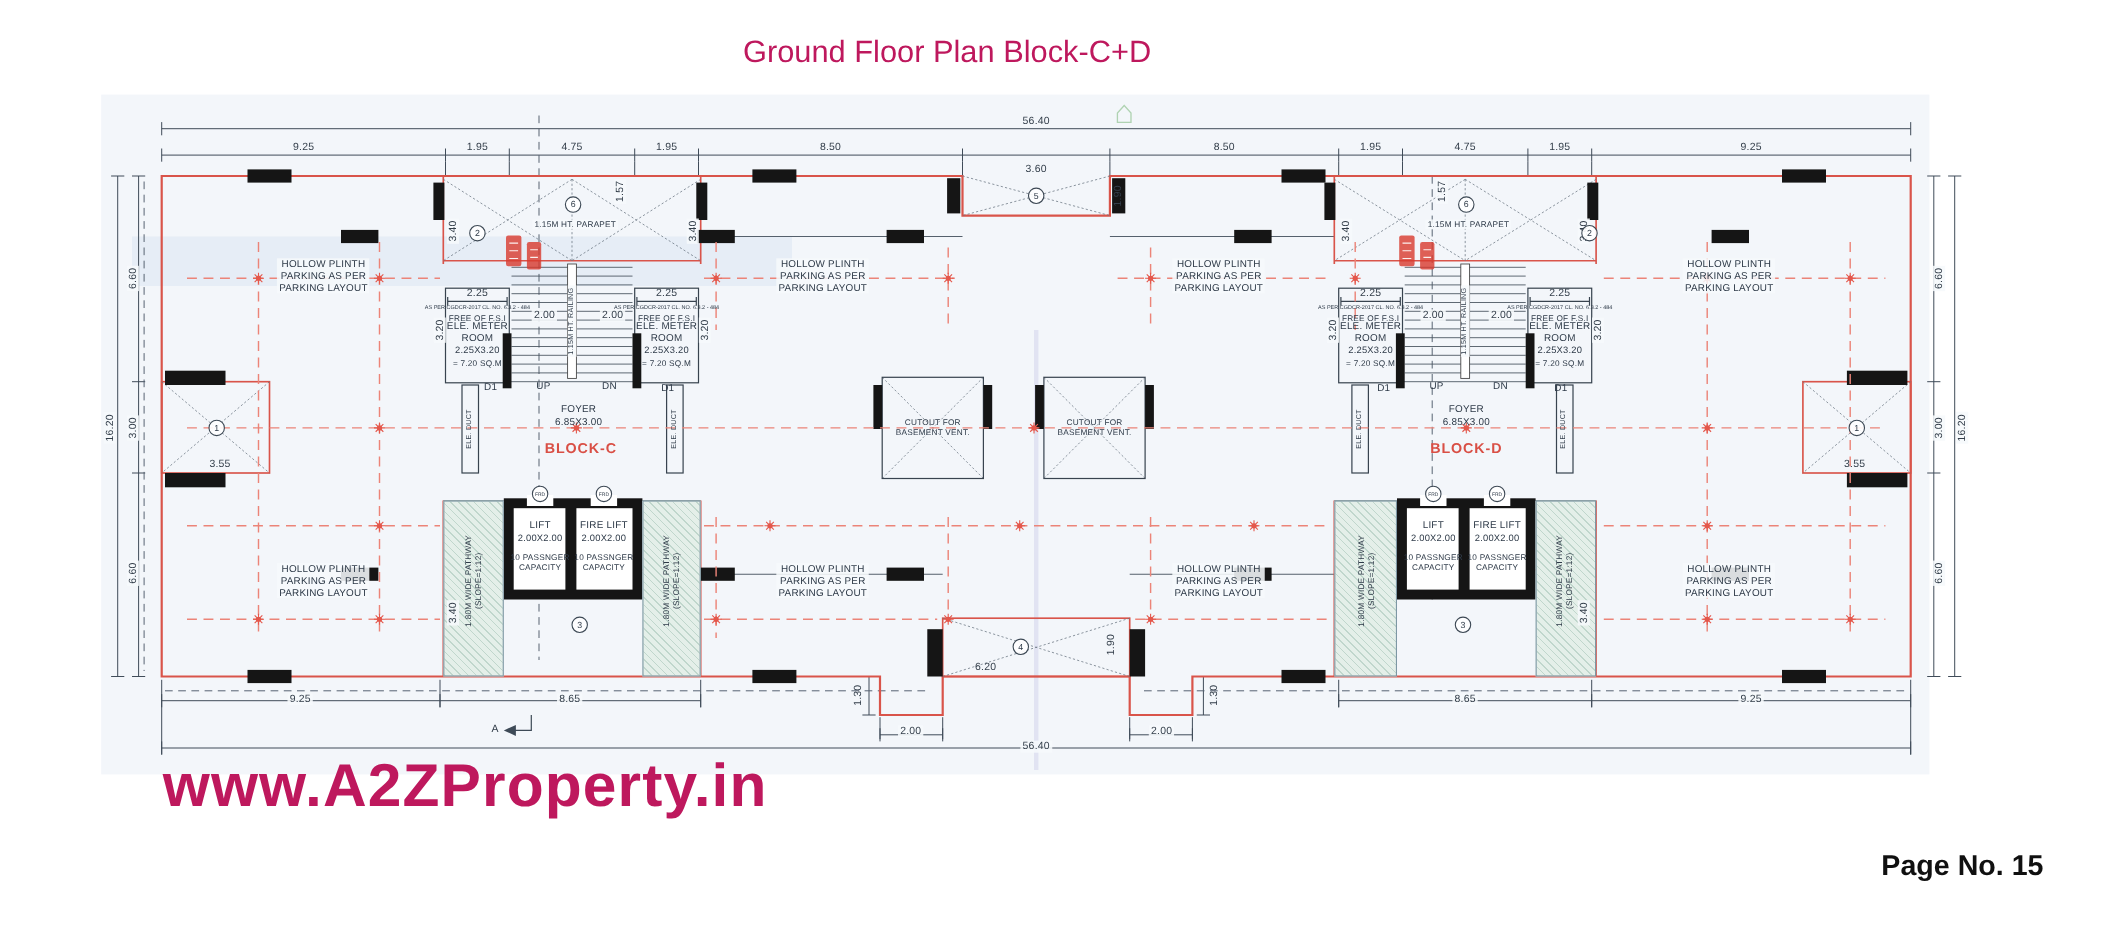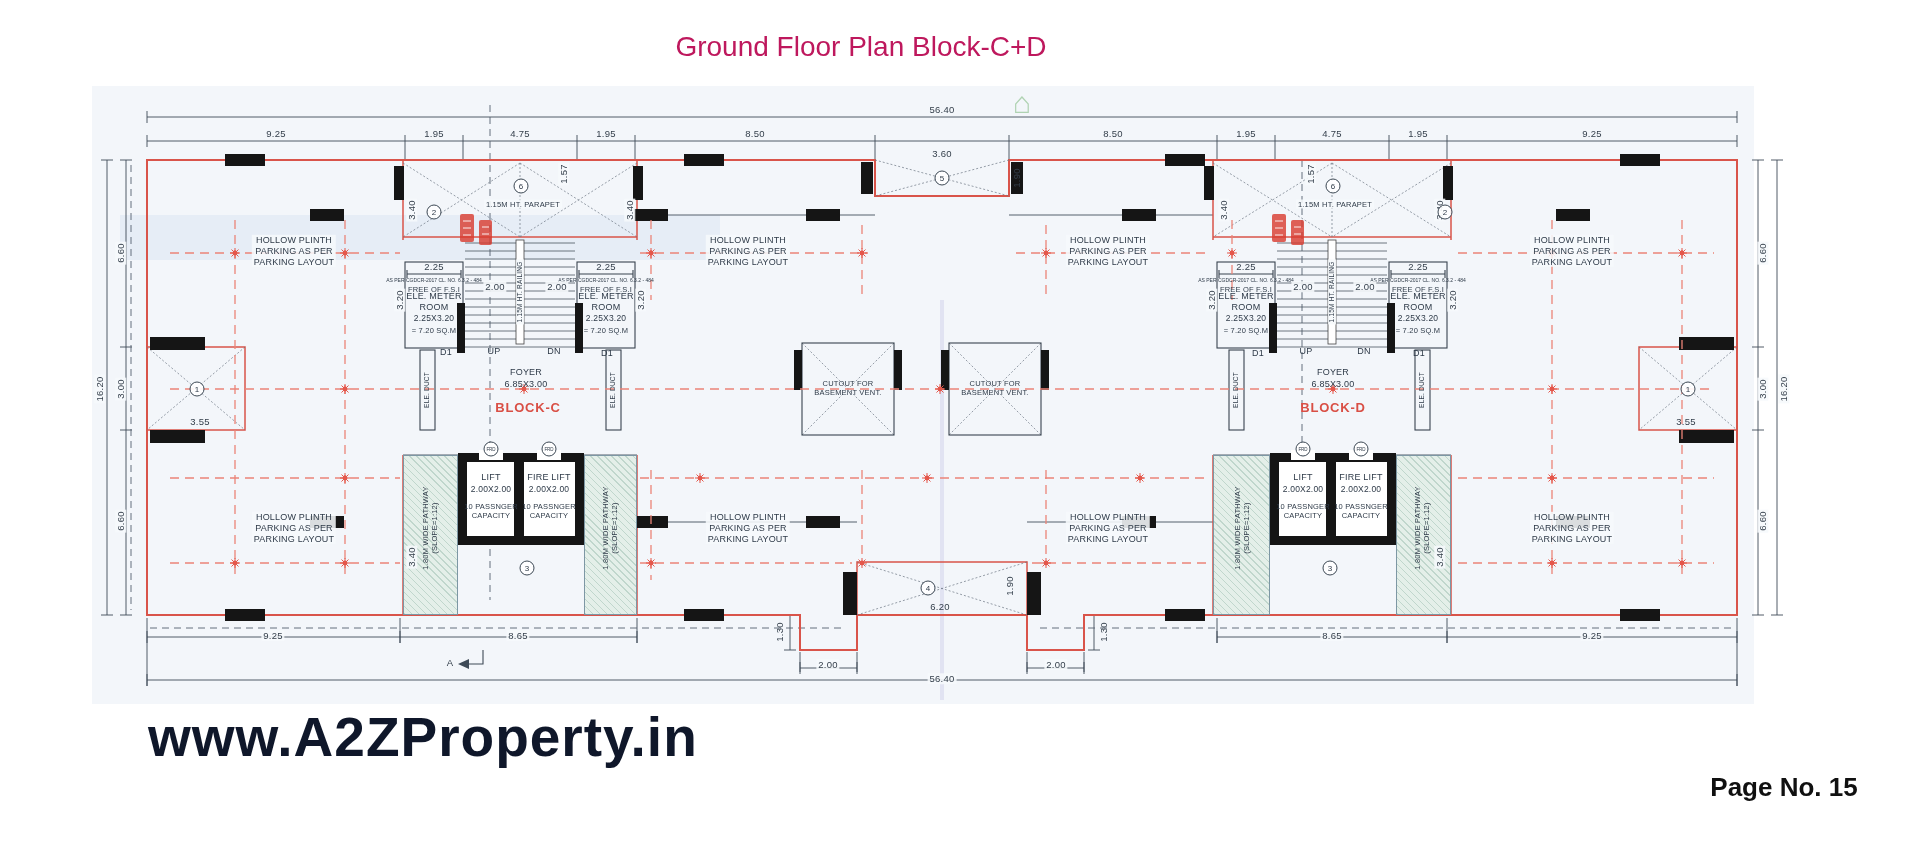--- a/index.html
+++ b/index.html
@@ -23,22 +23,22 @@
      background:rgba(255,255,255,.9);box-sizing:border-box;color:#2e3a48;}
   .frd{position:absolute;transform:translate(-50%,-50%);width:15px;height:15px;border:1px solid #3c4854;
      border-radius:50%;font-size:4.5px;display:flex;align-items:center;justify-content:center;
      background:#fff;box-sizing:border-box;color:#2e3a48;}
   .pathway{position:absolute;box-sizing:border-box;border:1px solid #7d97a4;background:
      repeating-linear-gradient(45deg, rgba(98,150,130,.28) 0 1px, transparent 1px 5px), #e4efe9;}
   #title{position:absolute;left:861px;top:47px;transform:translate(-50%,-50%);
      font-size:28px;color:#be185d;white-space:nowrap;}
   #page-label{position:absolute;left:1784px;top:787px;transform:translate(-50%,-50%);
      font-size:26px;font-weight:bold;color:#101010;white-space:nowrap;}
-  #wm-bottom{position:absolute;left:148px;top:705px;font-size:55px;font-weight:600;
-     color:#0f172a;letter-spacing:1px;white-space:nowrap;}
+  #wm-bottom{position:absolute;left:148px;top:682px;font-size:55px;font-weight:600;
+     color:#be185d;letter-spacing:1px;white-space:nowrap;}
   #wm-top{position:absolute;left:966px;top:98px;font-size:56px;font-weight:bold;opacity:.55;
      white-space:nowrap;letter-spacing:1px;}
   #wm-top .sub{font-size:.55em;}
   .c-red{color:#f0a6a2;} .c-green{color:#92c892;} .c-blue{color:#a6c3e6;} .c-yellow{color:#f2d07e;}
   #wm-house{position:absolute;left:1013px;top:86px;font-size:30px;color:#8cc08c;opacity:.65;}
 </style>
 </head>
 <body>
 
 <div id="stage">
@@ -281,21 +281,21 @@
   <div class="L R dim" style="left:1104px;top:632px;">1.30</div>
 
   <div class="L dim" style="left:200px;top:422px;">3.55</div>
   <div class="L dim" style="left:1686px;top:422px;">3.55</div>
   <div class="bub" style="left:197px;top:389px;">1</div>
   <div class="bub" style="left:1688px;top:389px;">1</div>
 
   <div class="bub" style="left:942px;top:178px;">5</div>
   <div class="L R dim" style="left:1017px;top:178px;">1.90</div>
   <div class="bub" style="left:928px;top:588px;">4</div>
-  <div class="L dim" style="left:940px;top:607px;">6.20</div>
+  <div class="L dim" style="left:896px;top:607px;">6.20</div>
   <div class="L R dim" style="left:1010px;top:586px;">1.90</div>
 
   <div class="L R dim wbg" style="left:412px;top:210px;">3.40</div>
   <div class="L R dim wbg" style="left:630px;top:210px;">3.40</div>
   <div class="L R dim wbg" style="left:564px;top:174px;">1.57</div>
   <div class="bub" style="left:434px;top:212px;">2</div>
   <div class="bub" style="left:521px;top:186px;">6</div>
   <div class="L t7 wbg" style="left:523px;top:204px;">1.15M HT. PARAPET</div>
 
   <div class="L dim" style="left:434px;top:267px;">2.25</div>

